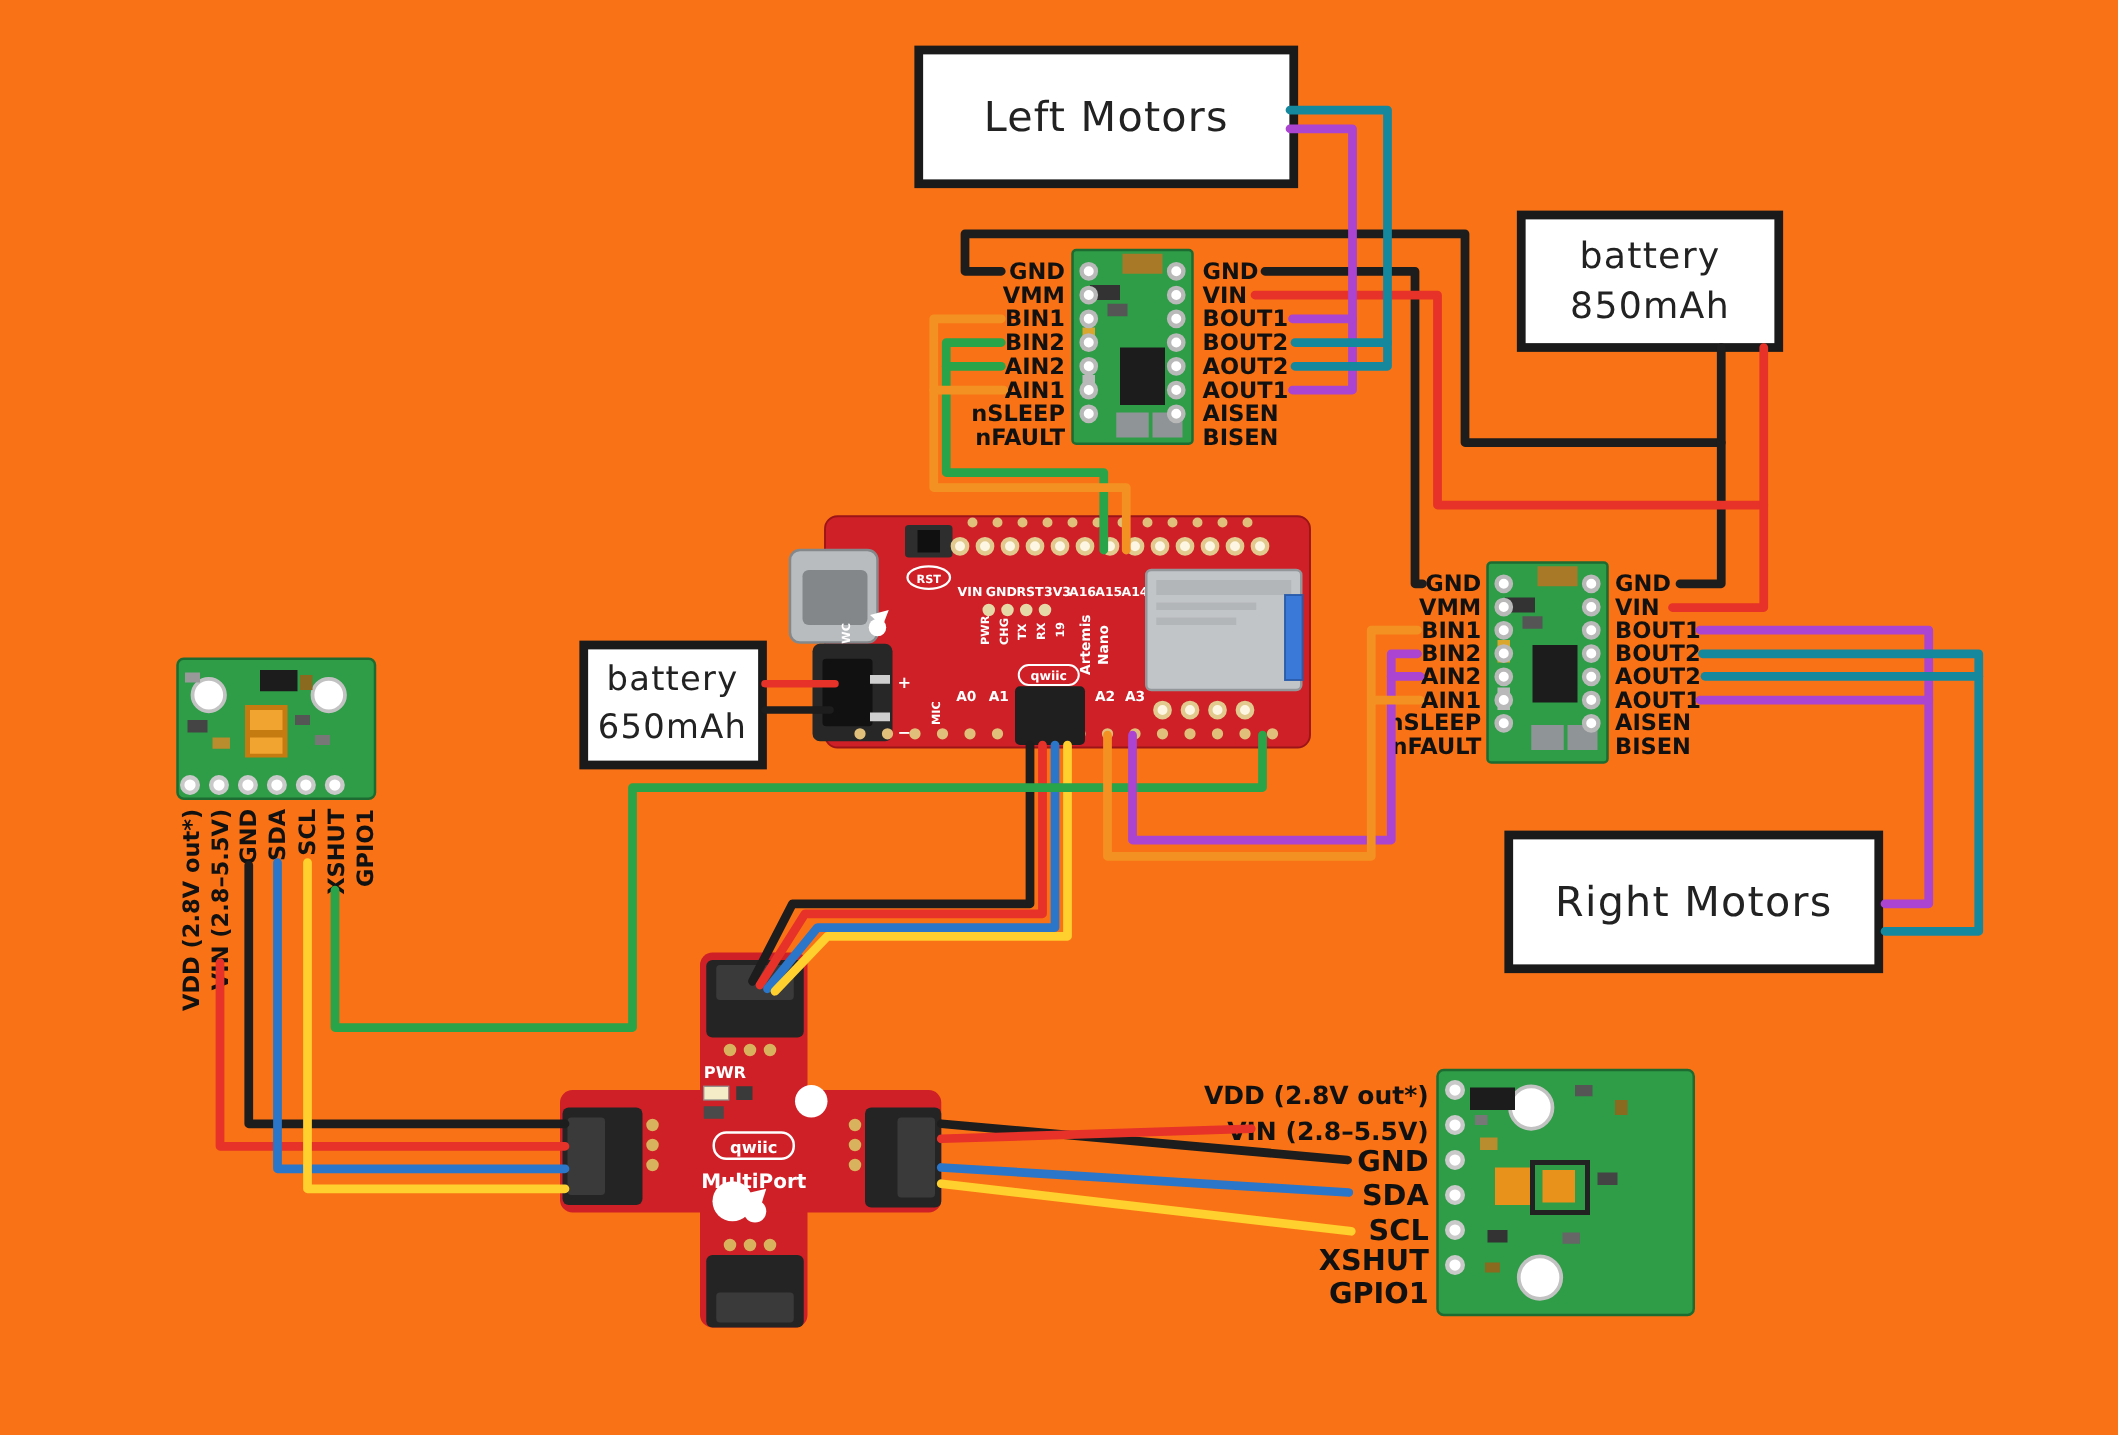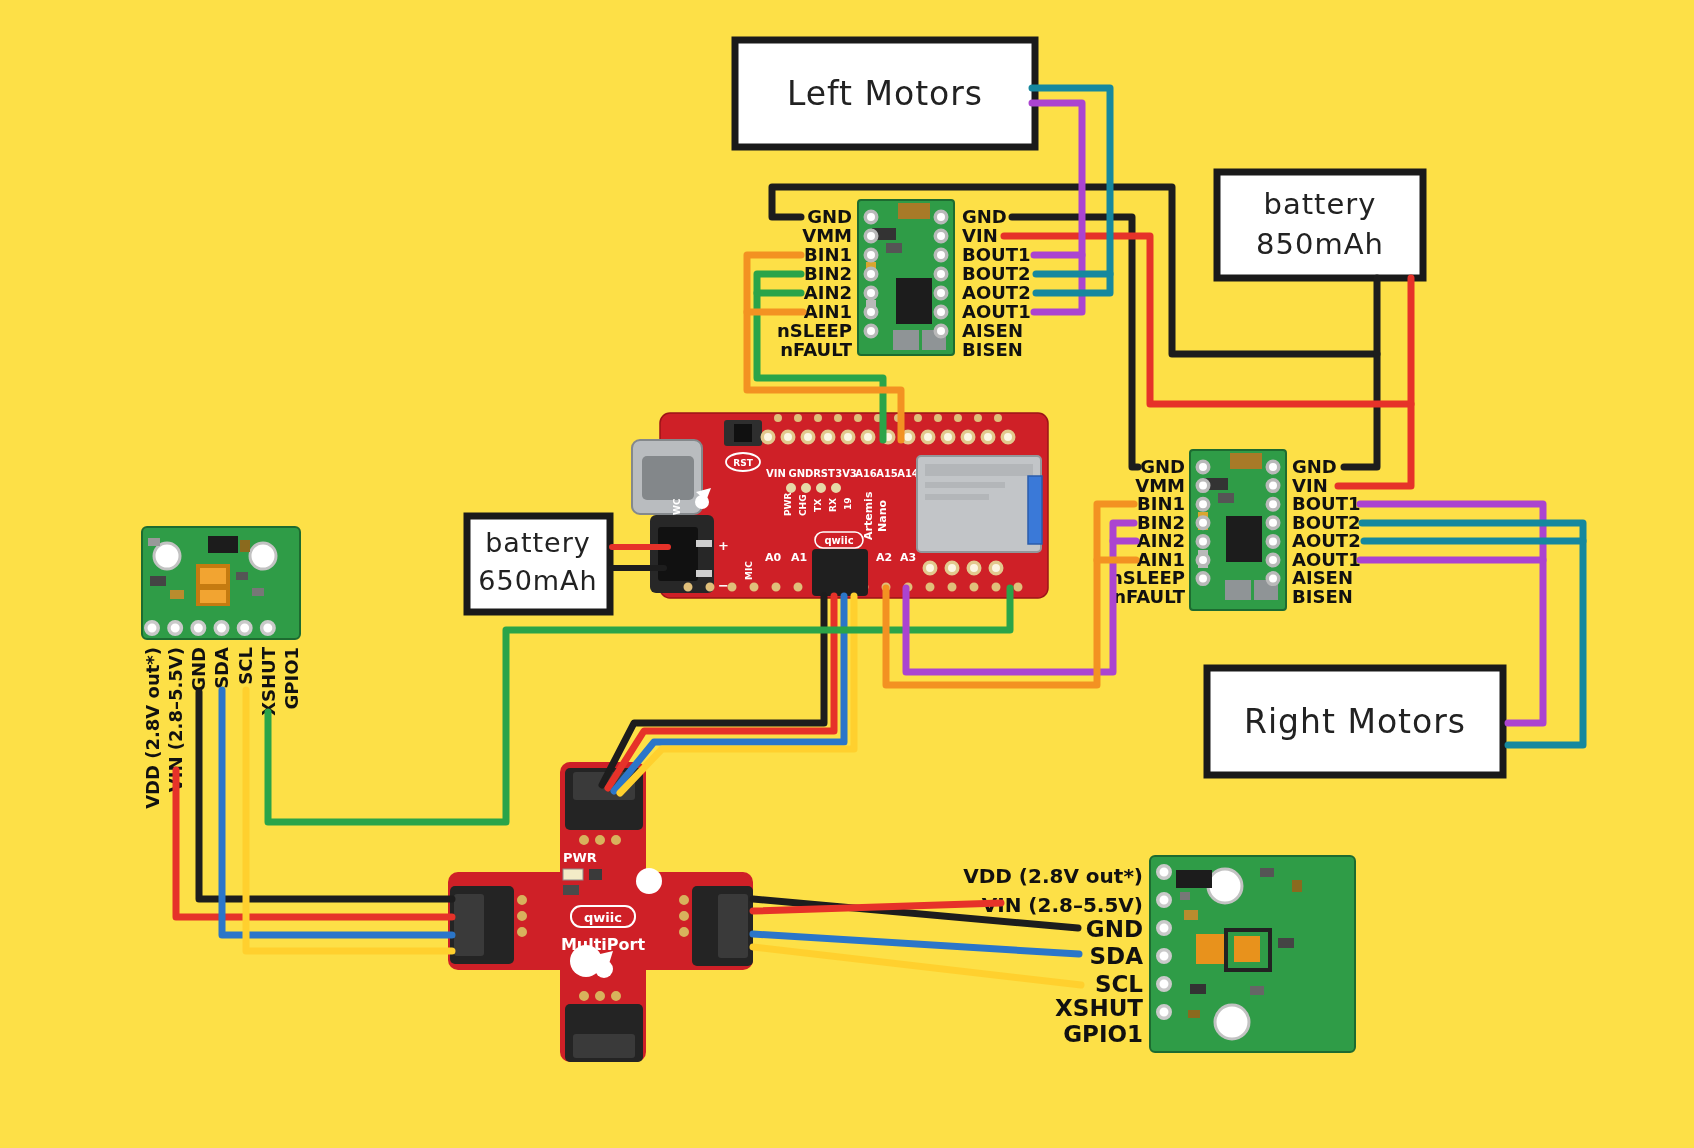--- a/index.html
+++ b/index.html
@@ -1,16 +1,16 @@
 <!DOCTYPE html>
 <html><head>
 <meta charset="utf-8">
 <style>
   html,body{margin:0;padding:0;background:#fff;}
-  .stage{position:relative;width:1694px;height:1148px;background:#fde047;overflow:hidden;}
+  .stage{position:relative;width:1694px;height:1148px;background:#f97316;overflow:hidden;}
   svg{display:block;}
   text{font-family:"DejaVu Sans","Liberation Sans",sans-serif;fill:#111;}
   .boxlbl{font-size:33px;fill:#222;letter-spacing:1px;}
   .boxlbl2{font-size:29px;fill:#222;letter-spacing:1px;}
   .boxlbl3{font-size:27px;fill:#222;letter-spacing:1px;}
   .pin{font-size:18px;font-weight:bold;}
   .pin-lg{font-size:20px;font-weight:bold;}
   .pin-xl{font-size:23px;font-weight:bold;}
   .silk{font-weight:bold;fill:#fff;}
   .silk10{font-size:10px;}

